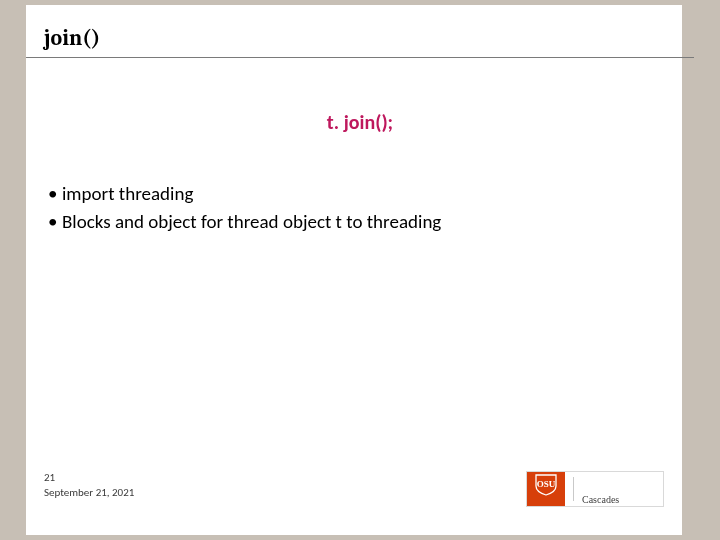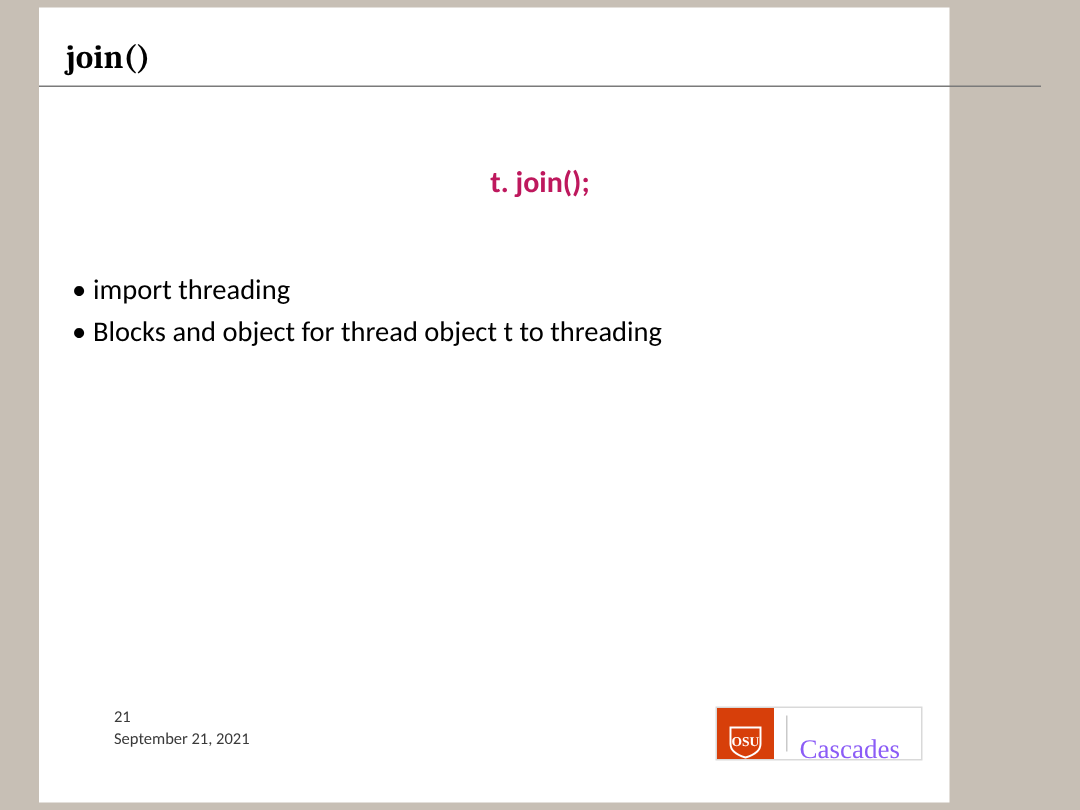--- a/index.html
+++ b/index.html
@@ -8,21 +8,21 @@
       height: 540px;
       background: #c7bfb5;
       font-family: Calibri, "Segoe UI", Arial, sans-serif;
       position: relative;
       overflow: hidden;
     }
     .slide {
       position: absolute;
       left: 26px;
       top: 5px;
-      width: 607px;
+      width: 656px;
       height: 530px;
       background: #ffffff;
     }
     .title {
       position: absolute;
       left: 18px;
       top: 20px;
       font-family: Cambria, Georgia, serif;
       font-size: 22px;
       font-weight: bold;
@@ -66,54 +66,53 @@
     }
     .bullets .bold { font-weight: normal; }
     .footer {
       position: absolute;
       left: 18px;
       bottom: 35px;
       font-family: Calibri, Arial, sans-serif;
       font-size: 11px;
       color: #3a3a3a;
       line-height: 1.3;
-      margin-left: 32px;
     }
     .logo-box {
       position: absolute;
       right: 18px;
       bottom: 28px;
       width: 138px;
       height: 36px;
       background: #ffffff;
       border: 1px solid #d9d9d9;
       display: flex;
       align-items: center;
       padding: 0;
     }
     .logo-shield {
       width: 38px;
       height: 100%;
       background: #d73f0a;
       position: relative;
       display: flex;
-      align-items: flex-end;
+      align-items: flex-start;
       justify-content: center;
     }
     .logo-shield svg { display: block; }
     .logo-divider {
       width: 1px;
       height: 24px;
       background: #c9c9c9;
       margin: 0 8px 0 8px;
     }
     .logo-text {
       font-family: Georgia, serif;
-      font-size: 18px;
-      color: #8b5cf6;
+      font-size: 10px;
+      color: #404040;
       margin-top: 20px;
     }
   </style>
 </head>
 <body>
 
 <div class="slide">
 
   <div class="title">join()</div>
   <div class="title-underline"></div>

